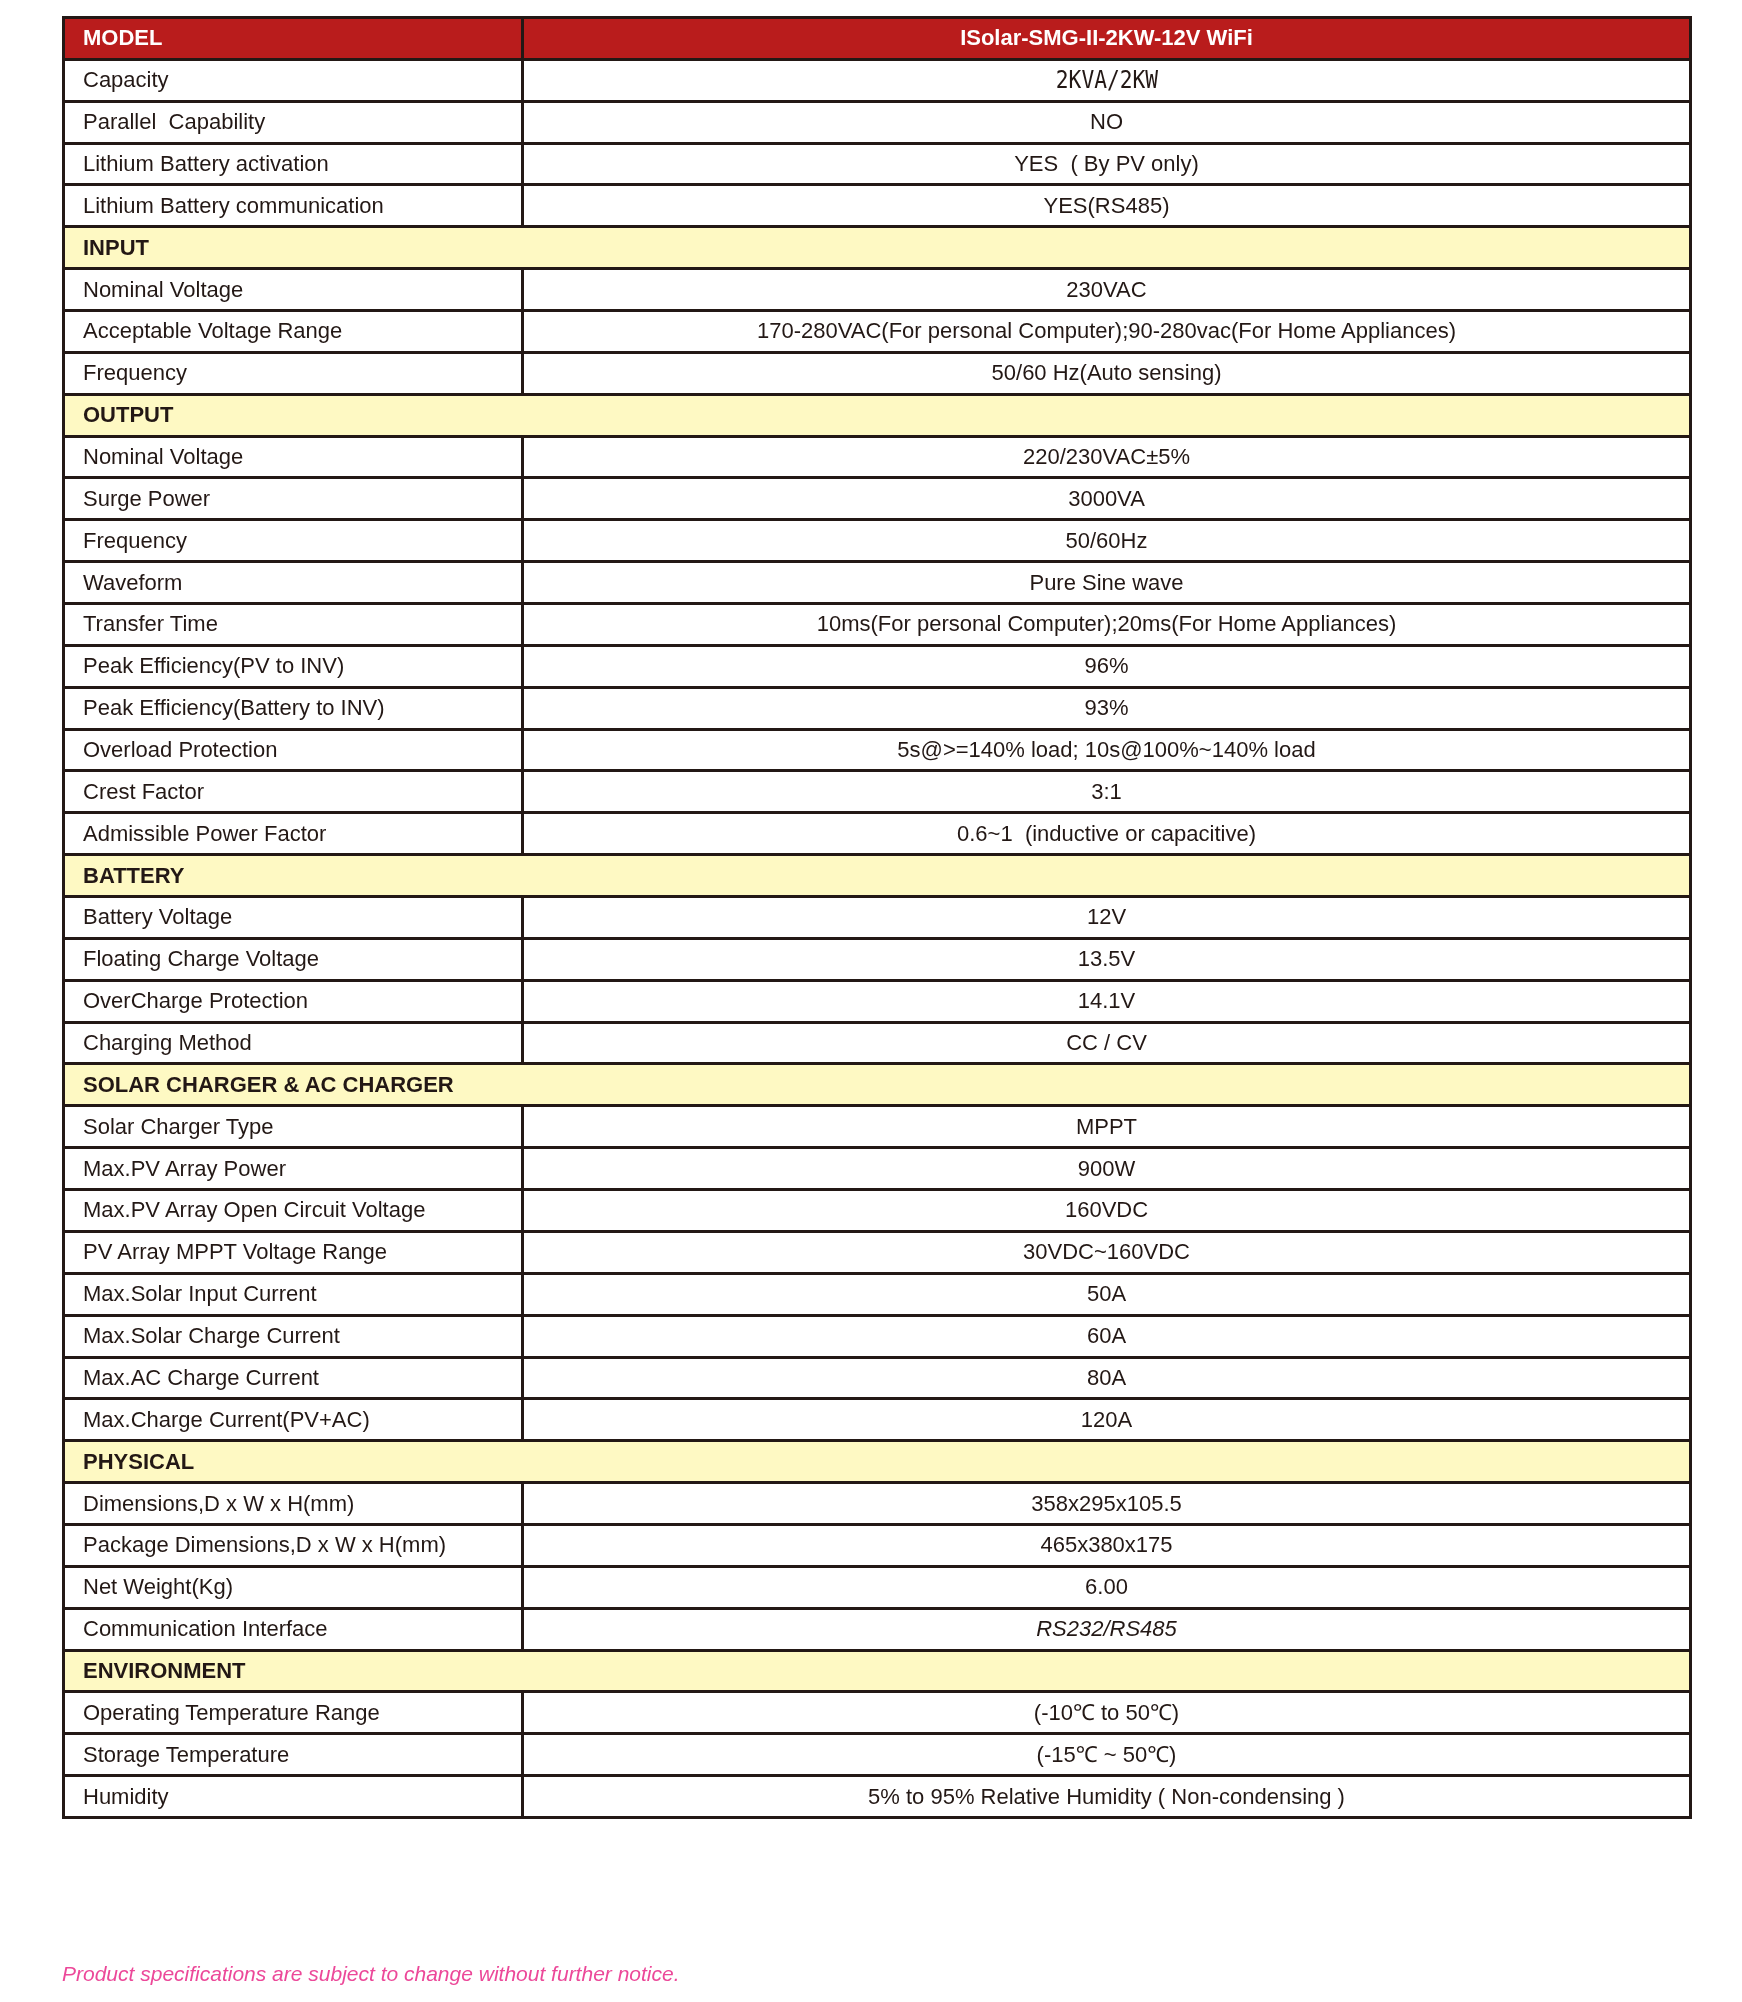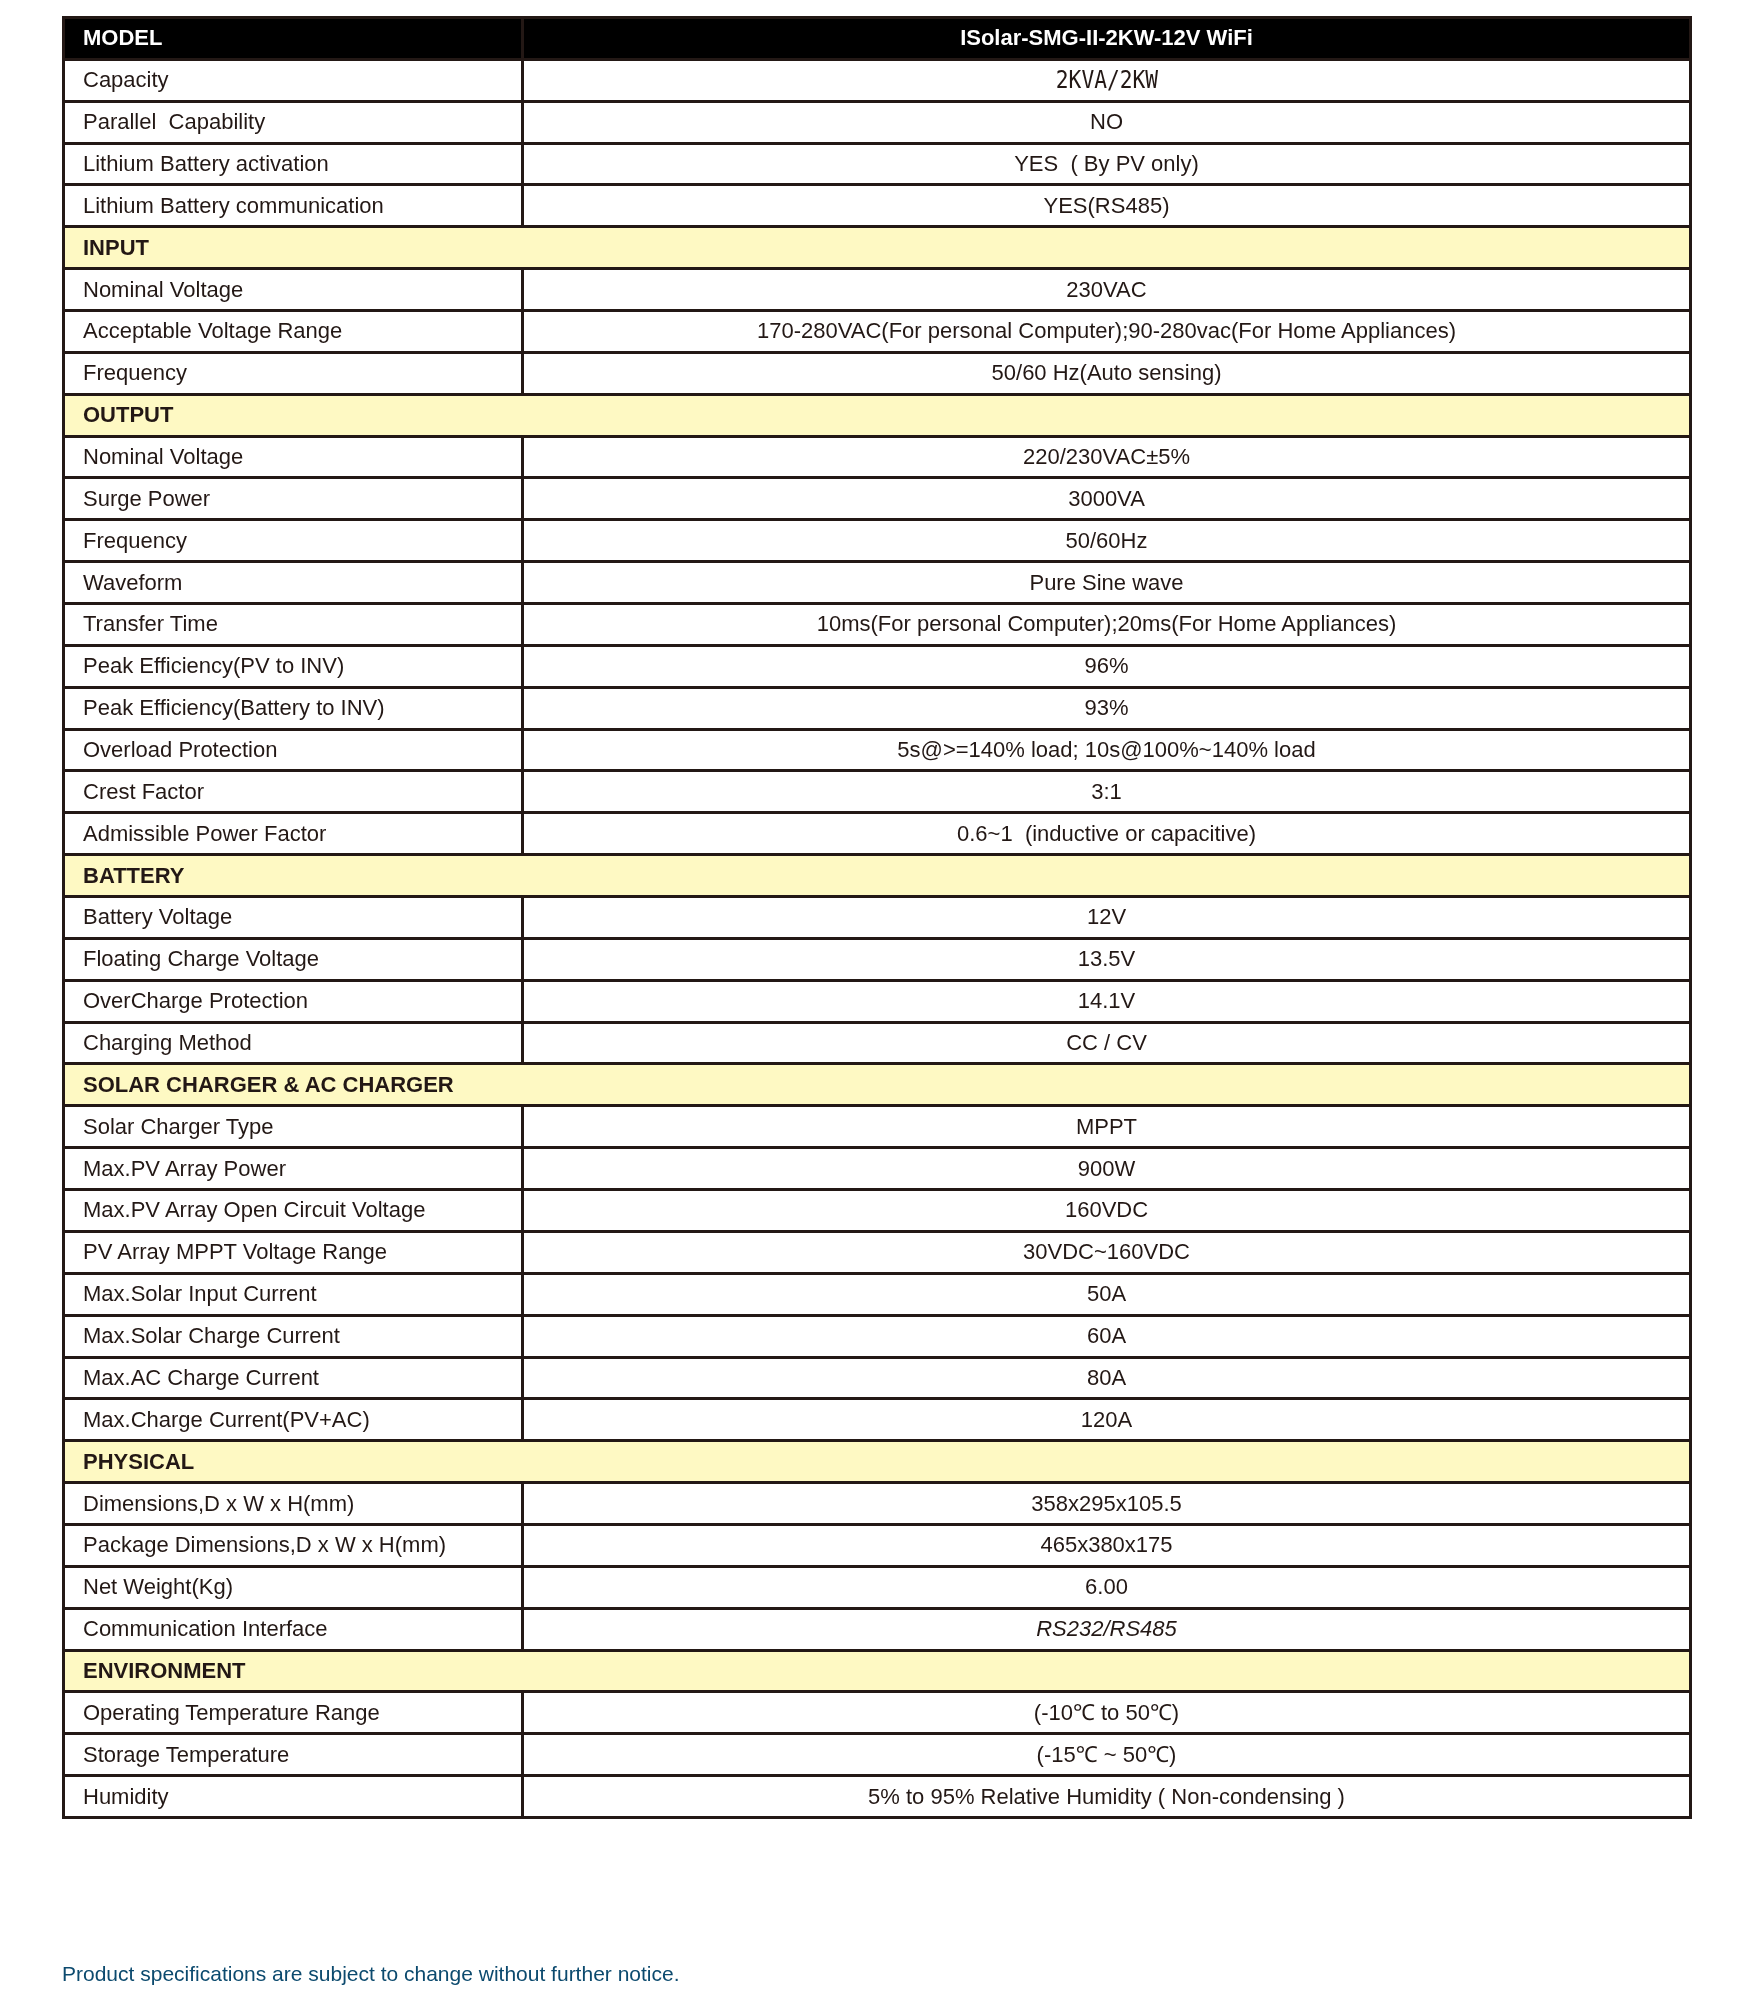--- a/index.html
+++ b/index.html
@@ -35,43 +35,44 @@
       white-space: nowrap;
     }
     #spec-table td.label {
       padding-left: 18px;
       text-align: left;
     }
     #spec-table td.value {
       text-align: center;
     }
     #spec-table tr.model-row td {
-      background: #000000;
+      background: #b91c1c;
       color: #ffffff;
       font-weight: bold;
     }
     #spec-table tr.section-row td {
       background: #fef9c3;
       font-weight: bold;
       padding-left: 18px;
       text-align: left;
     }
     #spec-table td.value.mono {
       font-family: "DejaVu Sans Mono", monospace;
       font-size: 25px;
       transform: scaleX(0.85);
     }
     #footnote {
       position: absolute;
       left: 62px;
       top: 1962px;
       font-size: 21px;
       line-height: 24px;
-      color: #0c4a6e;
+      color: #ec4899;
       white-space: nowrap;
+      font-style: italic;
     }
   </style>
 </head>
 <body>
 
 <table id="spec-table">
   <colgroup>
     <col class="c-label">
     <col class="c-value">
   </colgroup>

